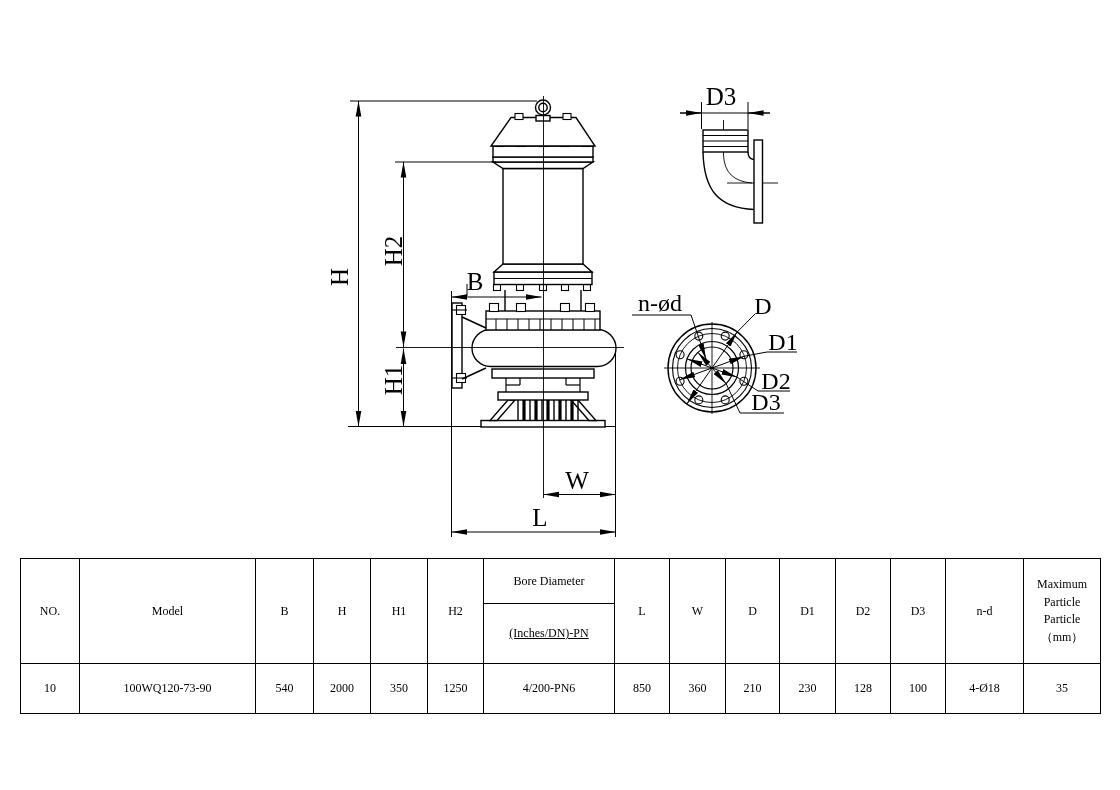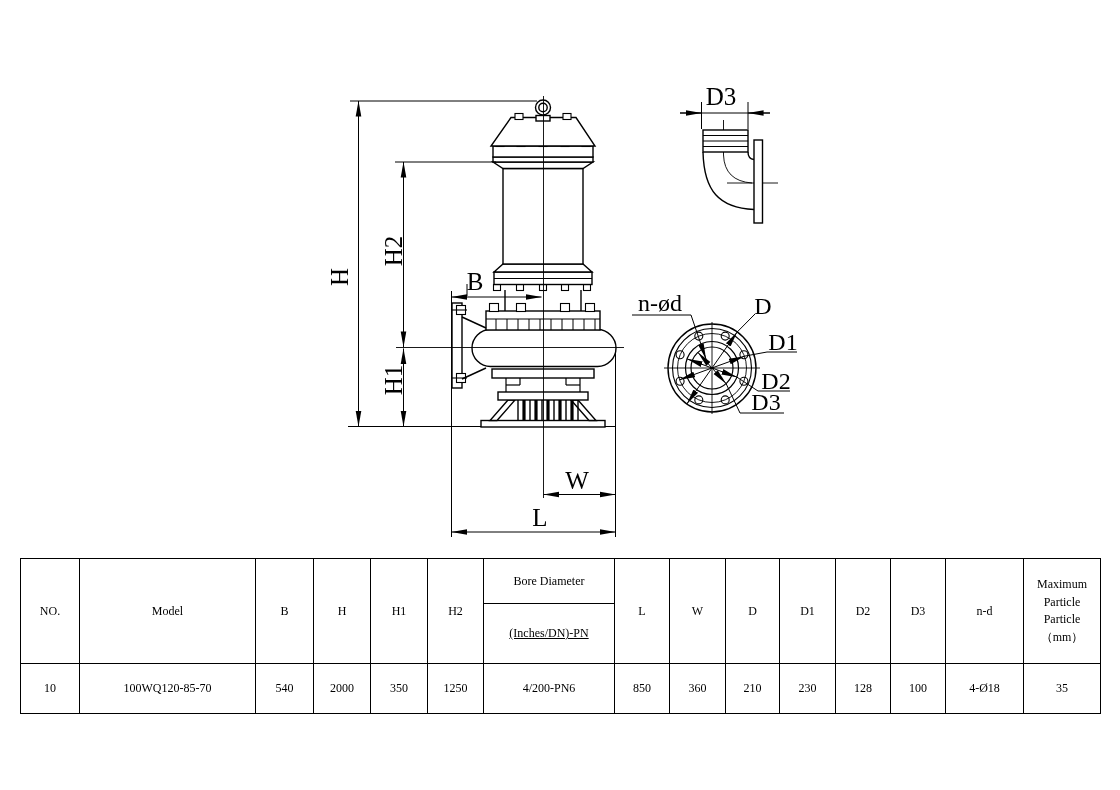--- a/index.html
+++ b/index.html
@@ -262,21 +262,21 @@
         <td>n-d</td>
         <td class="maxcell">
           <span>Maximum</span><br>
           <span>Particle</span><br>
           <span>Particle</span><br>
           <span>（mm）</span>
         </td>
       </tr>
       <tr class="data">
         <td>10</td>
-        <td>100WQ120-85-70</td>
+        <td>100WQ120-73-90</td>
         <td>540</td>
         <td>2000</td>
         <td>350</td>
         <td>1250</td>
         <td>4/200-PN6</td>
         <td>850</td>
         <td>360</td>
         <td>210</td>
         <td>230</td>
         <td>128</td>

